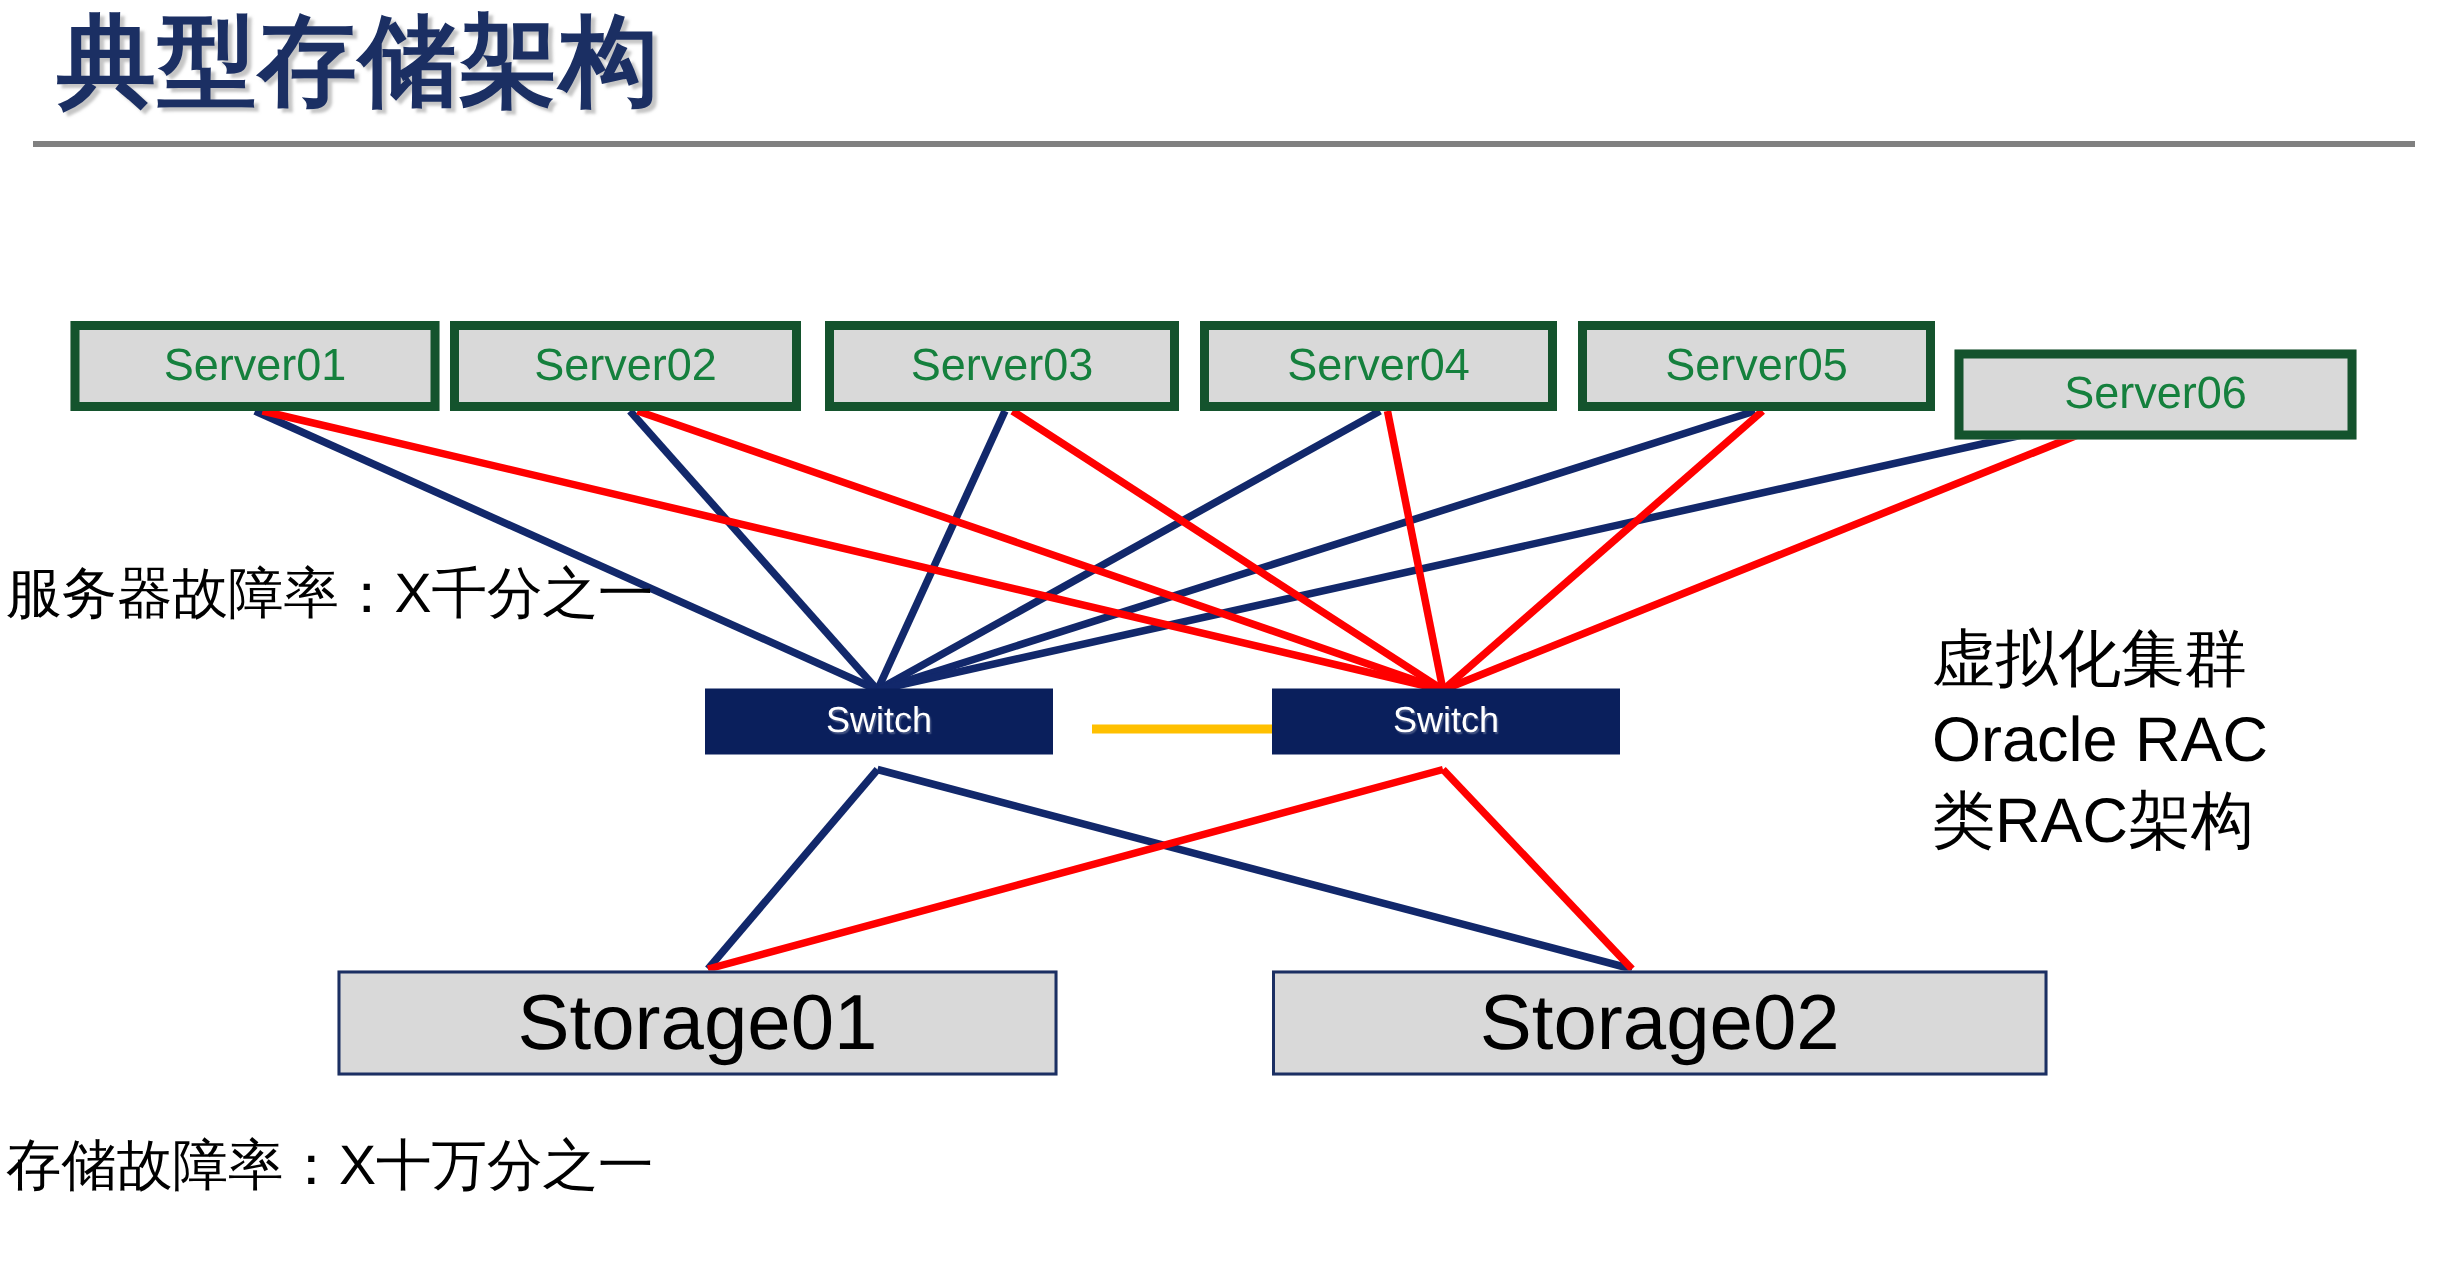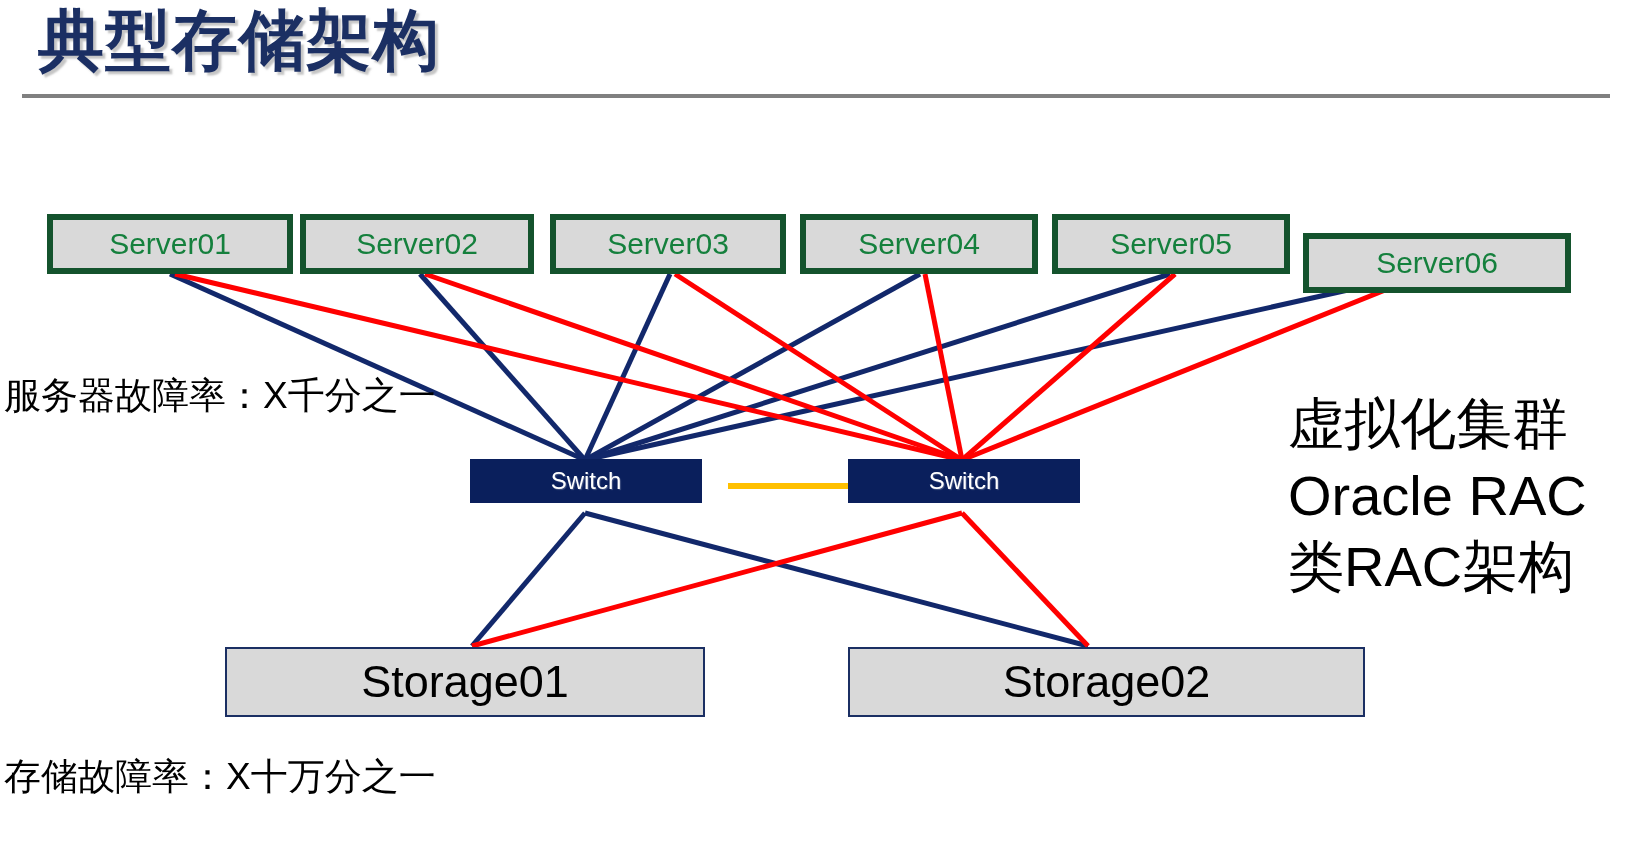--- a/index.html
+++ b/index.html
@@ -72,41 +72,41 @@
     font-size: 24px;
     color: #ffffff;
     height: 44px;
     top: 459px;
     width: 232px;
     text-shadow: 1px 1px 1px rgba(255,255,255,0.25);
   }
   .storage-node {
     background: #d9d9d9;
     border: 2px solid #1b2f63;
-    font-size: 45px;
+    font-size: 52px;
     color: #000000;
     height: 70px;
     top: 647px;
   }
 
   
   .annotation {
     position: absolute;
     font-size: 37px;
     color: #000000;
     white-space: nowrap;
   }
   #note-server-failure { left: 4px;  top: 371px; }
   #note-storage-failure { left: 4px; top: 752px; }
 
   #cluster-note {
     position: absolute;
     left: 1288px;
-    top: 388px;
-    font-size: 56px;
+    top: 412px;
+    font-size: 42px;
     line-height: 1.28;
     color: #000000;
     white-space: nowrap;
   }
   #cluster-note div { }
 </style>
 </head>
 <body>
 
 <div id="slide">

